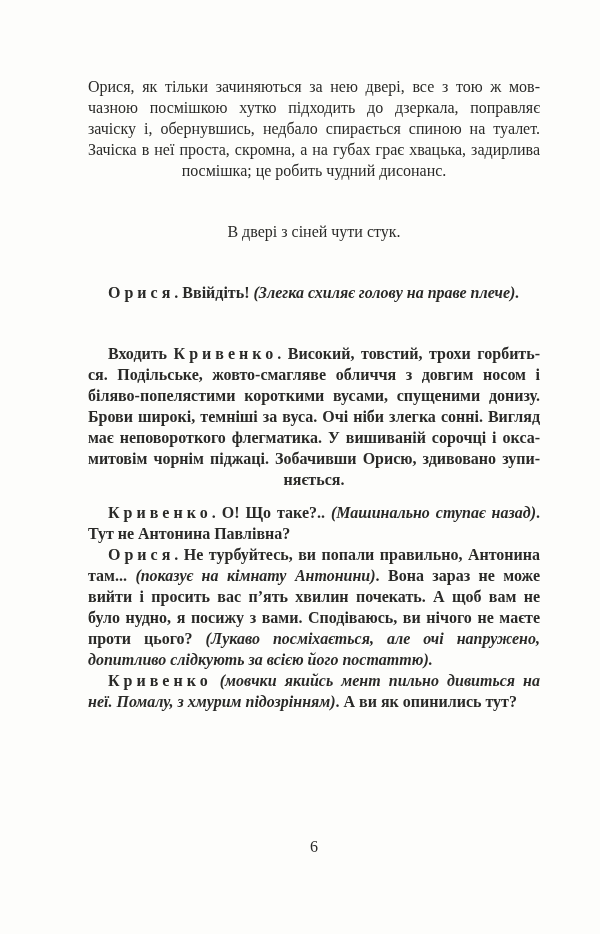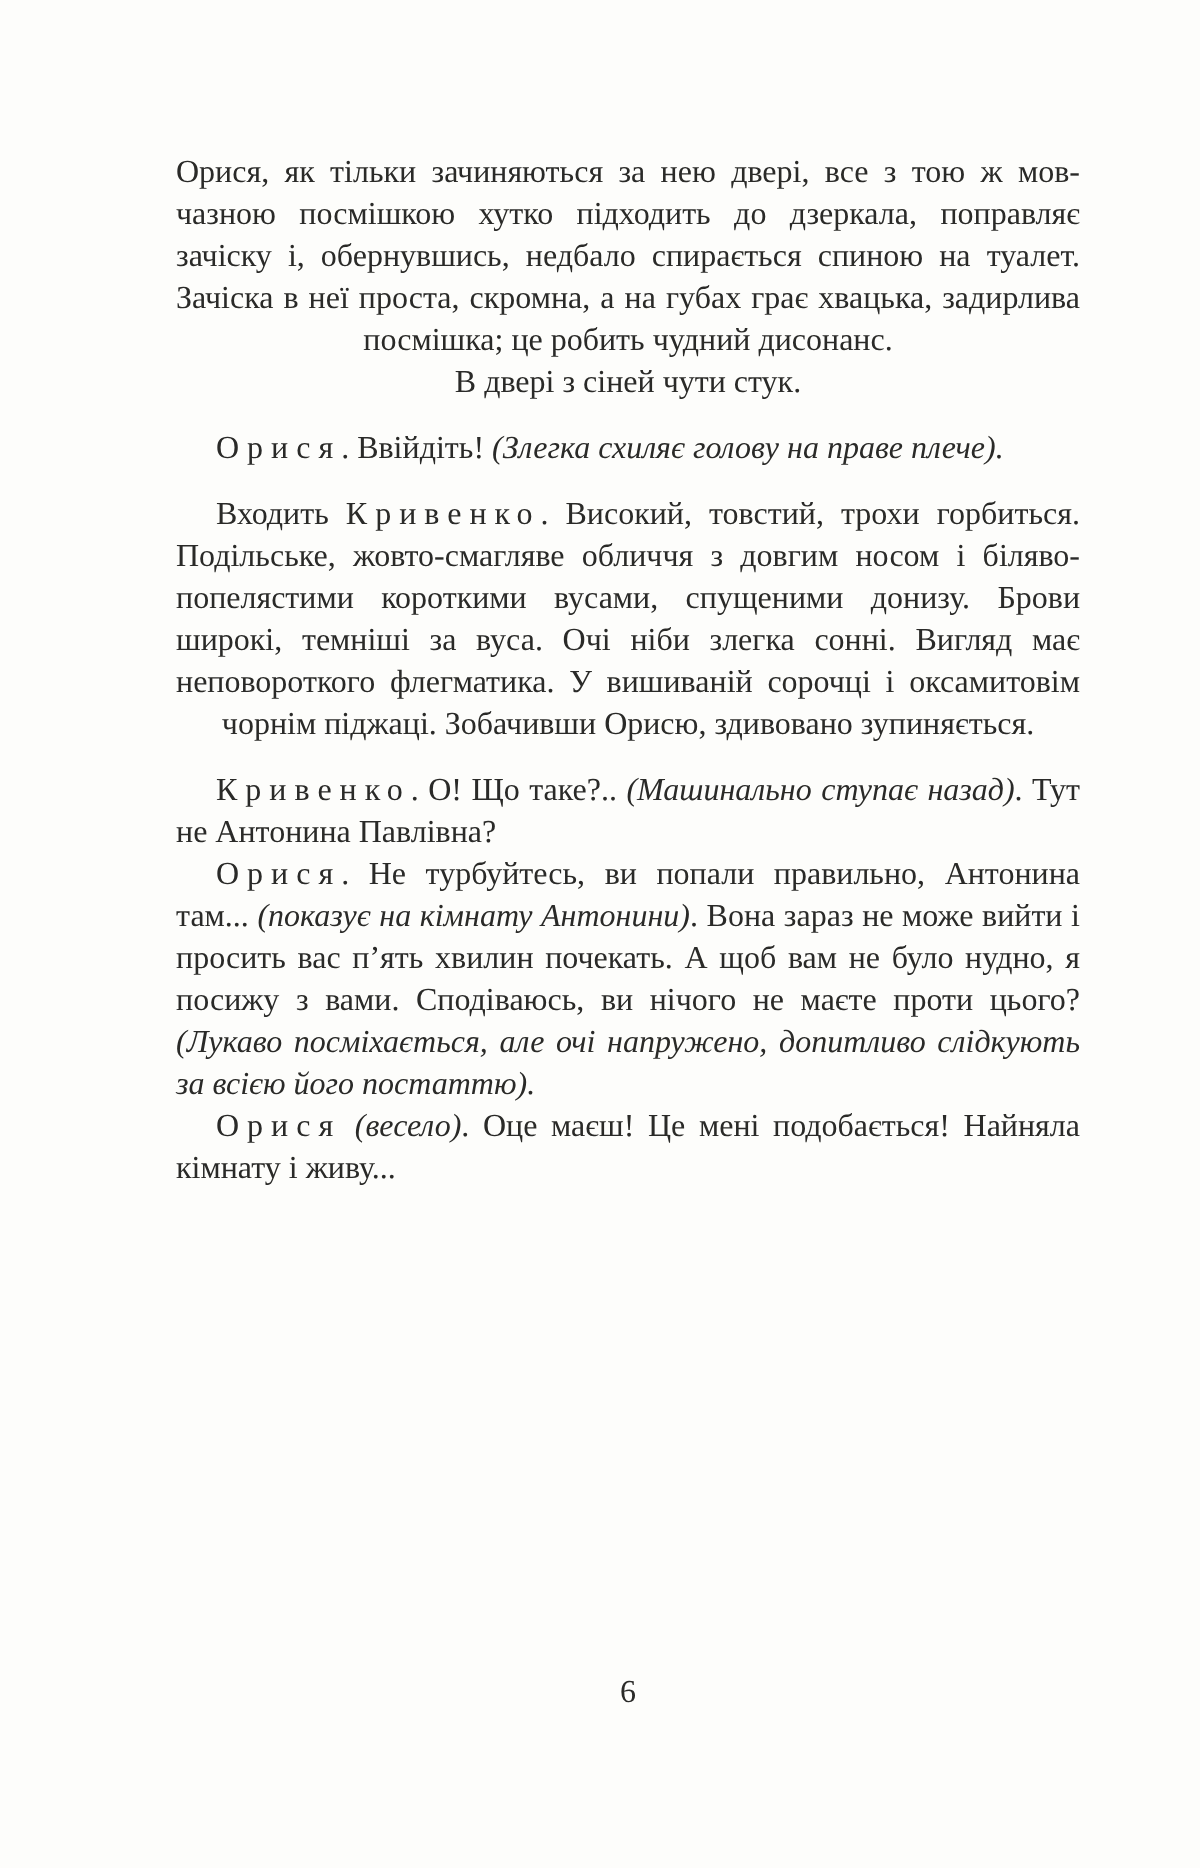--- a/index.html
+++ b/index.html
@@ -23,22 +23,22 @@
   p {
     margin: 0;
     text-align: justify;
     hyphens: manual;
   }
   
   p.remark {
     text-align-last: center;
     -moz-text-align-last: center;
   }
-  p.ind { text-indent: 20px; }
-  p.gap { margin-bottom: 12px; }
+  p.ind { text-indent: 20px; font-weight: bold; }
+  p.gap { margin-bottom: 12px; margin-top: 40px; }
   .sp { letter-spacing: 0.25em; }
   i { font-style: italic; }
   .pageno {
     position: absolute;
     top: 838px;
     left: 88px;
     width: 452px;
     text-align: center;
     font-size: 16px;
     color: #2a2a28;
@@ -56,18 +56,18 @@
   <p class="ind gap"><span class="sp">Орися</span><span>. Ввійдіть! </span><i>(Злегка схиляє голову на праве плече).</i></p>
 
   <p class="remark ind gap"><span>Входить </span><span class="sp">Кривенко</span><span>. Високий, товстий, трохи горбить­ся. Подільське, жовто-смагляве обличчя з довгим носом і біляво-попелястими короткими вусами, спущеними донизу. Брови широкі, темніші за вуса. Очі ніби злегка сонні. Вигляд має неповороткого флегматика. У вишиваній сорочці і окса­митовім чорнім піджаці. Зобачивши Орисю, здивовано зупи­няється.</span></p>
 
   <p class="ind"><span class="sp">Кривенко</span><span>. О! Що таке?.. </span><i>(Машинально ступає назад)</i><span>. Тут не Антонина Павлівна?</span></p>
 
 
 
   <p class="ind"><span class="sp">Орися</span><span>. Не турбуйтесь, ви попали правильно, Анто­нина там... </span><i>(показує на кімнату Антонини)</i><span>. Вона зараз не може вийти і просить вас п’ять хвилин почекать. А щоб вам не було нудно, я посижу з вами. Сподіваюсь, ви нічого не маєте проти цього? </span><i>(Лукаво посміхається, але очі напружено, допитливо слідкують за всією його постаттю).</i></p>
 
+  <p class="ind"><span class="sp">Кривенко</span><i> (мовчки якийсь мент пильно дивиться на неї. Помалу, з хмурим підозрінням)</i><span>. А ви як опинились тут?</span></p>
 
-  <p class="ind"><span class="sp">Орися</span><i> (весело)</i><span>. Оце маєш! Це мені подобається! Найняла кімнату і живу...</span></p>
 
 </div>
 
 <div class="pageno">6</div>
 
 </body></html>

